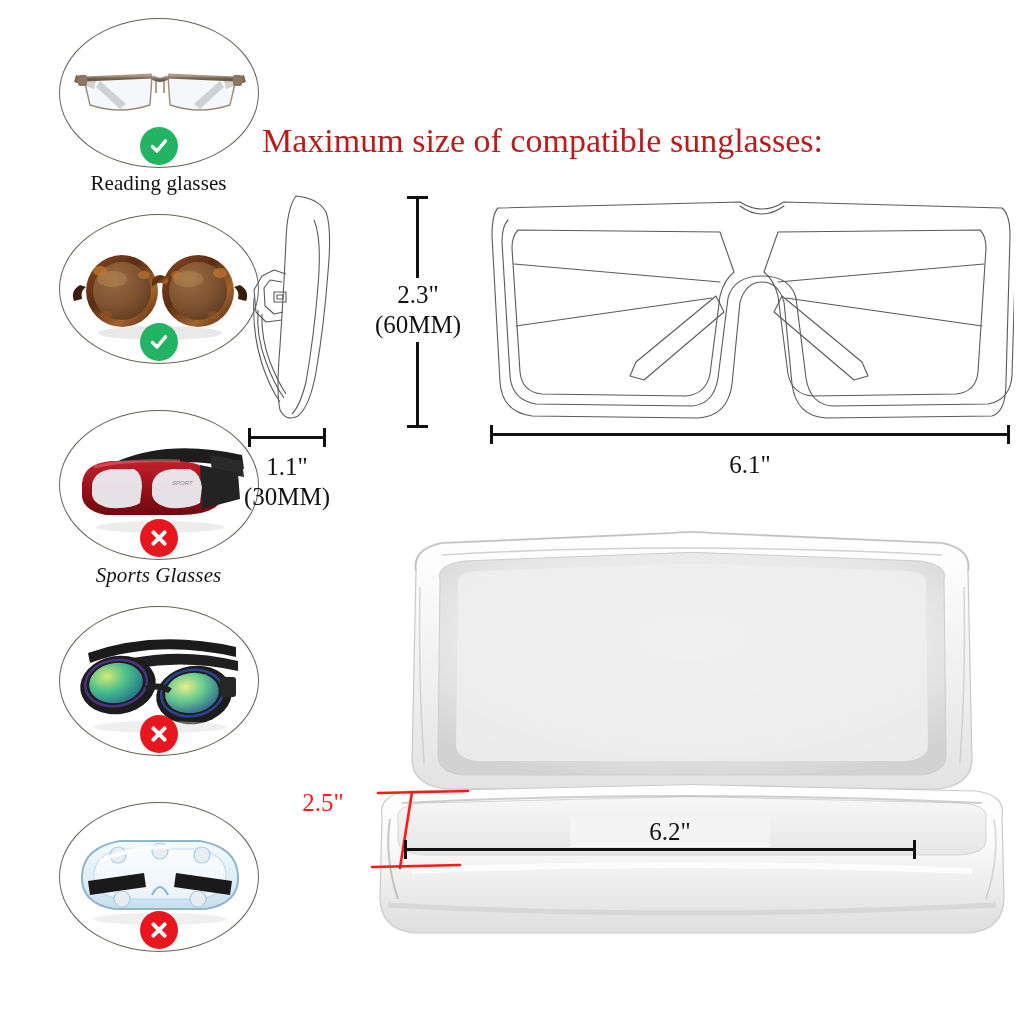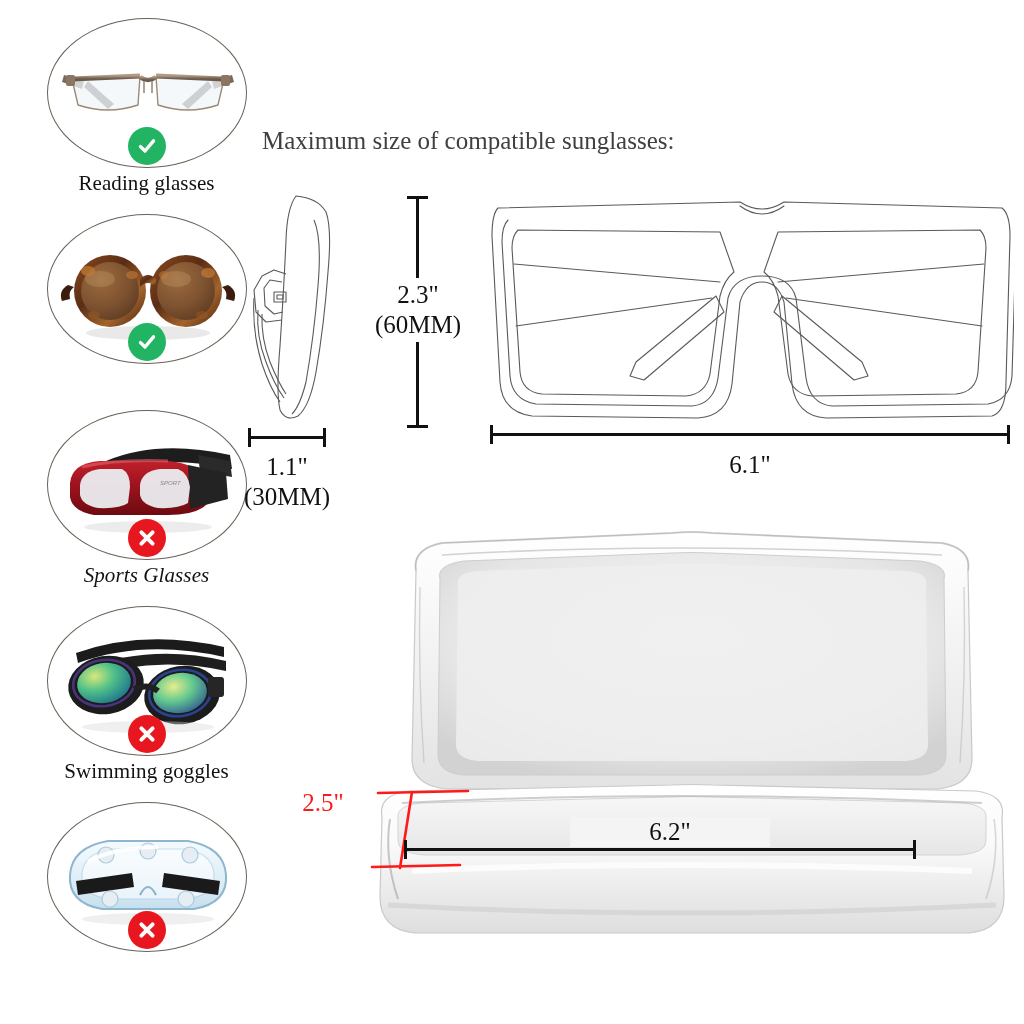--- a/index.html
+++ b/index.html
@@ -19,21 +19,21 @@
   
   #compat-list {
     position: absolute;
     left: 0px;
     top: 18px;
     width: 245px;
     height: 985px;
   }
   .compat-item {
     position: absolute;
-    left: 0;
+    left: 12px;
     width: 245px;
     padding-left: 24px;
   }
   .compat-oval {
     position: relative;
     width: 200px;
     height: 150px;
     margin: 0 auto;
     border: 1px solid #6b6257;
     border-radius: 50%;
@@ -71,23 +71,23 @@
     color: #111;
     margin-top: 3px;
     white-space: nowrap;
   }
 
   
   #headline {
     position: absolute;
     left: 262px;
     top: 126px;
-    font-size: 25px;
+    font-size: 34px;
     line-height: 30px;
-    color: #404040;
+    color: #b91c1c;
     white-space: nowrap;
   }
 
   
   .dim-text {
     position: absolute;
     text-align: center;
     font-size: 25px;
     line-height: 30px;
     color: #111;
@@ -307,21 +307,20 @@
           <rect x="160" y="70" width="16" height="20" rx="3" fill="#262626"></rect>
           <ellipse cx="100" cy="120" rx="66" ry="6" fill="#d8d8d8" opacity=".4"></ellipse>
         </svg>
       </div>
       <div class="compat-badge" style="background:#e8161f;">
         <svg width="22" height="22" viewBox="0 0 22 22" aria-hidden="true">
           <path d="M5.4 5.4 L16.6 16.6 M16.6 5.4 L5.4 16.6" stroke="#ffffff" stroke-width="4" stroke-linecap="round"></path>
         </svg>
       </div>
     </div>
-    <div class="compat-label">Swimming goggles</div>
   </div>
 
   <div class="compat-item" style="top:784px;">
     <div class="compat-oval">
       <div class="compat-art">
         <svg width="200" height="150" viewBox="0 0 200 150">
           <defs>
             <linearGradient id="clearG" x1="0" y1="0" x2="0" y2="1">
               <stop offset="0%" stop-color="#f4fbff"></stop>
               <stop offset="55%" stop-color="#dfeef8"></stop>

